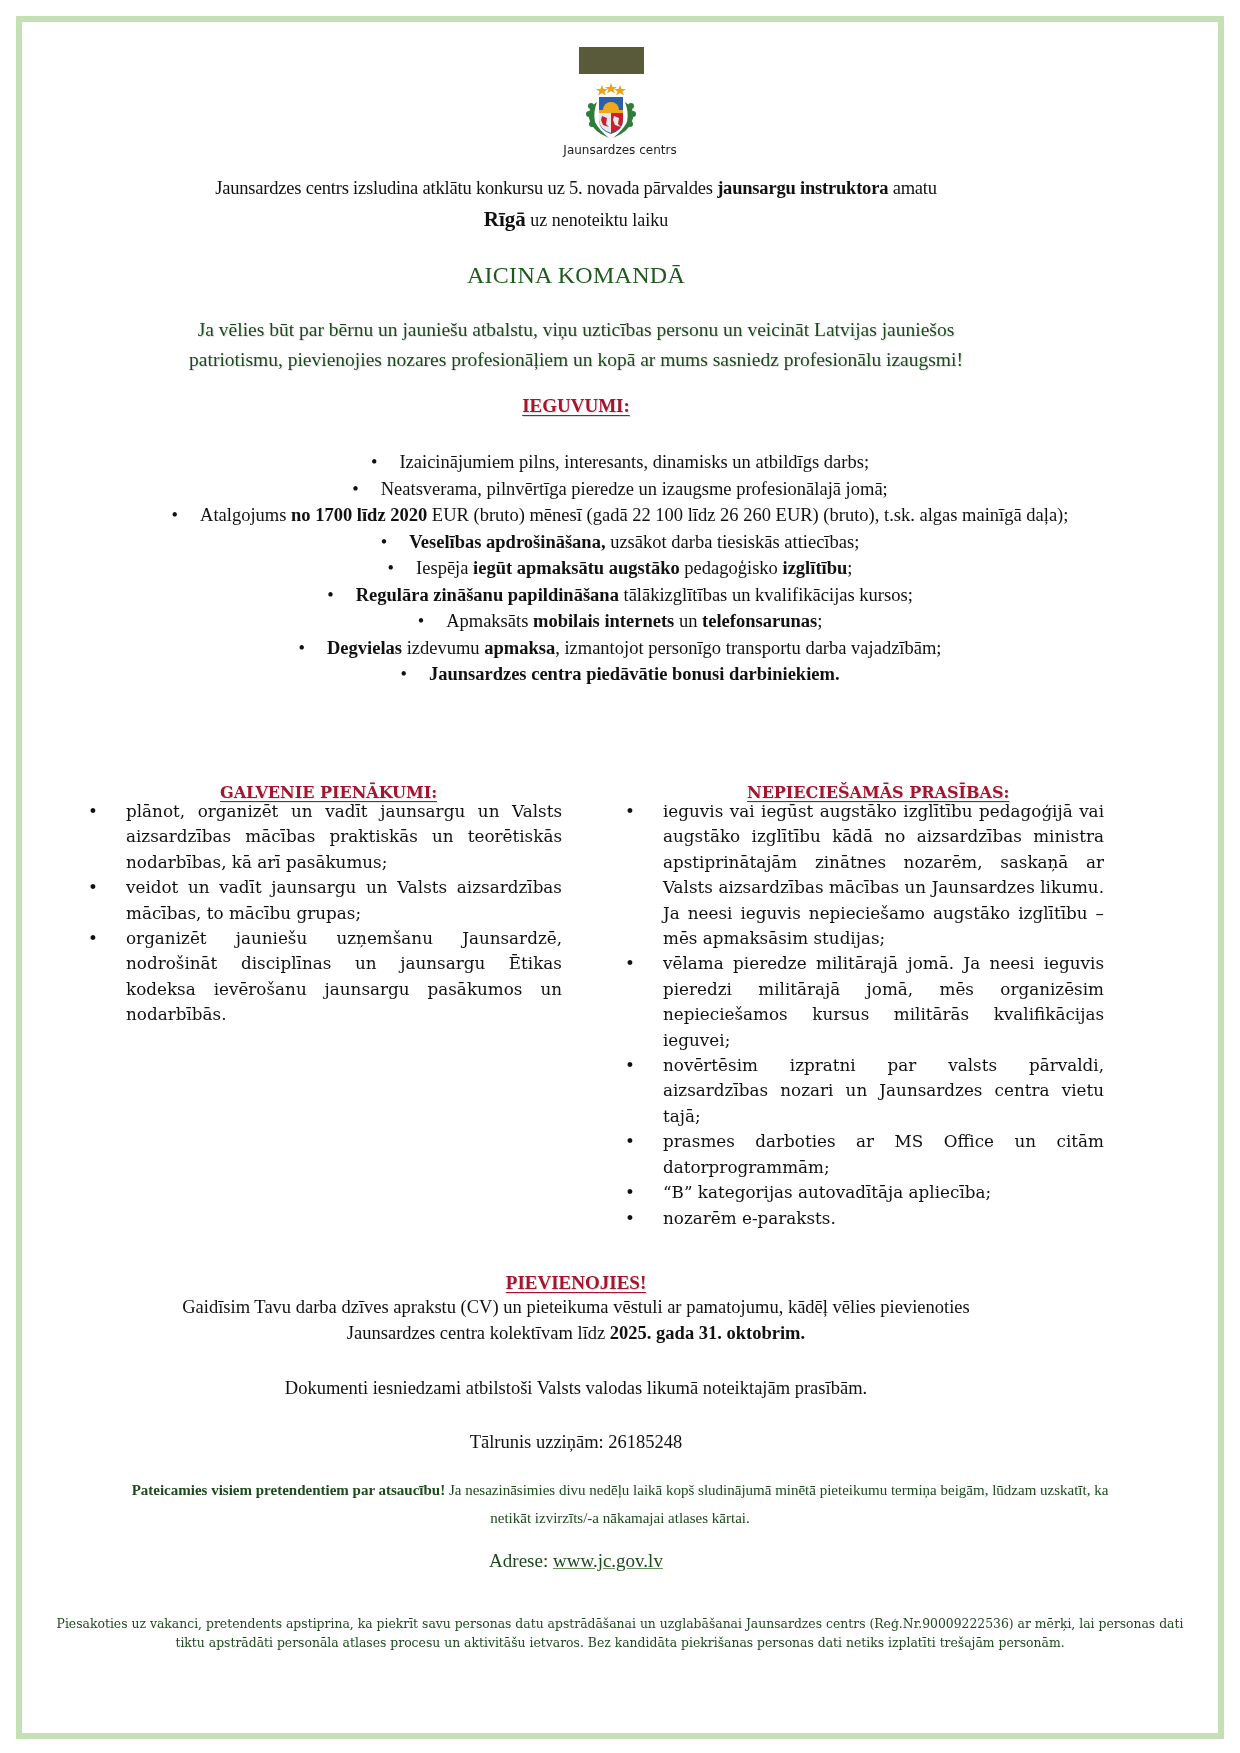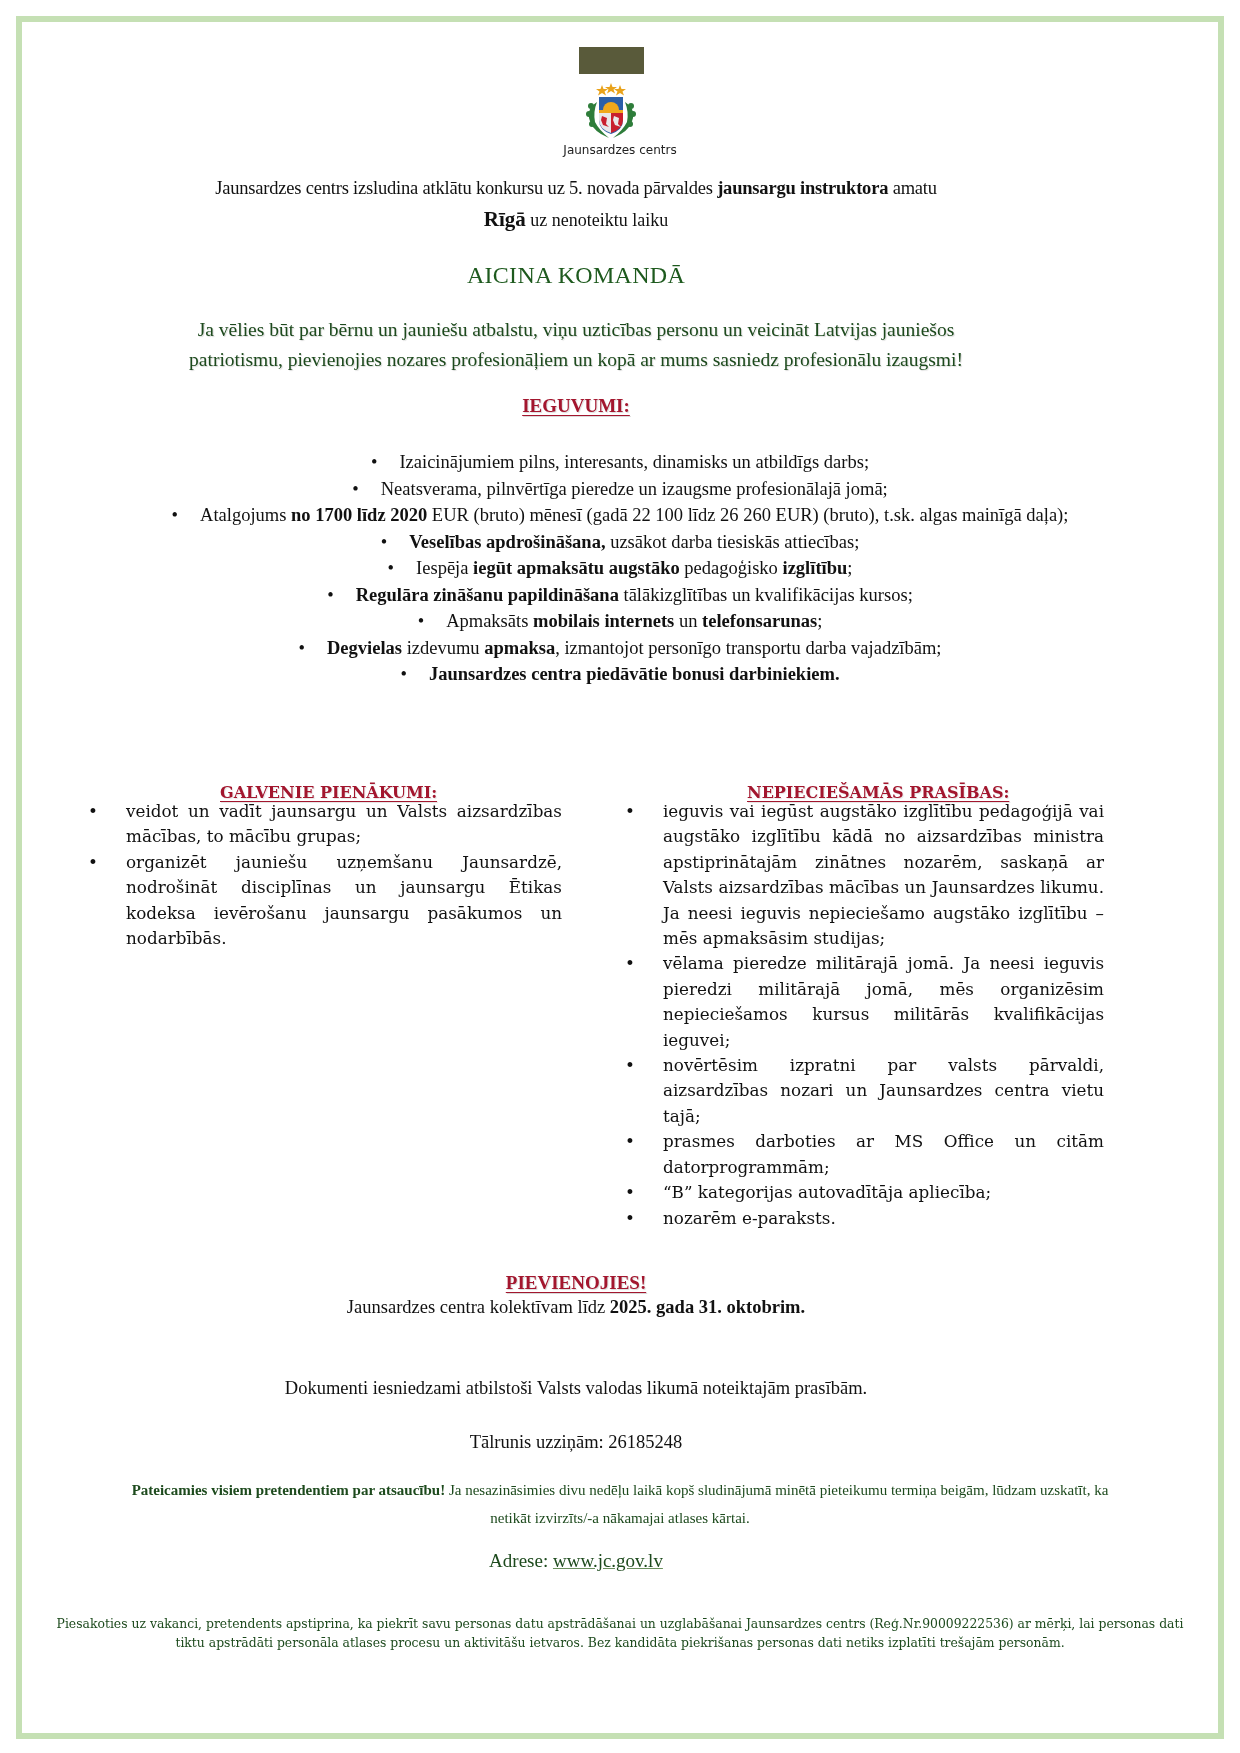--- a/index.html
+++ b/index.html
@@ -88,39 +88,41 @@
     <li><span>Iespēja </span><b>iegūt apmaksātu augstāko</b><span> pedagoģisko </span><b>izglītību</b><span>;</span></li>
     <li><b>Regulāra zināšanu papildināšana</b><span> tālākizglītības un kvalifikācijas kursos;</span></li>
     <li><span>Apmaksāts </span><b>mobilais internets</b><span> un </span><b>telefonsarunas</b><span>;</span></li>
     <li><b>Degvielas</b><span> izdevumu </span><b>apmaksa</b><span>, izmantojot personīgo transportu darba vajadzībām;</span></li>
     <li><b>Jaunsardzes centra piedāvātie bonusi darbiniekiem.</b></li>
   </ul>
 
 <div class="col-h left-h">GALVENIE PIENĀKUMI:</div>
 <div class="col left-col">
     <ul id="duties-list">
+      <li>plānot, organizēt un vadīt jaunsargu un Valsts aizsardzības mācības praktiskās un teorētiskās nodarbības, kā arī pasākumus;</li>
       <li>veidot un vadīt jaunsargu un Valsts aizsardzības mācības, to mācību grupas;</li>
       <li>organizēt jauniešu uzņemšanu Jaunsardzē, nodrošināt disciplīnas un jaunsargu Ētikas kodeksa ievērošanu jaunsargu pasākumos un nodarbībās.</li>
     </ul>
   </div>
 
 <div class="col-h right-h">NEPIECIEŠAMĀS PRASĪBAS:</div>
 <div class="col right-col">
     <ul id="req-list">
       <li>ieguvis vai iegūst augstāko izglītību pedagoģijā vai augstāko izglītību kādā no aizsardzības ministra apstiprinātajām zinātnes nozarēm, saskaņā ar Valsts aizsardzības mācības un Jaunsardzes likumu. Ja neesi ieguvis nepieciešamo augstāko izglītību – mēs apmaksāsim studijas;</li>
       <li>vēlama pieredze militārajā jomā. Ja neesi ieguvis pieredzi militārajā jomā, mēs organizēsim nepieciešamos kursus militārās kvalifikācijas ieguvei;</li>
       <li>novērtēsim izpratni par valsts pārvaldi, aizsardzības nozari un Jaunsardzes centra vietu tajā;</li>
       <li>prasmes darboties ar MS Office un citām datorprogrammām;</li>
       <li>“B” kategorijas autovadītāja apliecība;</li>
       <li>nozarēm e-paraksts.</li>
     </ul>
   </div>
 
 <div class="c red-h join-h">PIEVIENOJIES!</div>
 <div class="c join-p">
+  <div>Gaidīsim Tavu darba dzīves aprakstu (CV) un pieteikuma vēstuli ar pamatojumu, kādēļ vēlies pievienoties</div>
   <div><span>Jaunsardzes centra kolektīvam līdz </span><b>2025. gada 31. oktobrim.</b></div>
 </div>
 
 <div class="c docs">Dokumenti iesniedzami atbilstoši Valsts valodas likumā noteiktajām prasībām.</div>
 
 <div class="c tel"><span>Tālrunis uzziņām: </span><span>26185248</span></div>
 
 <div class="c thanks" style="left:110px;width:1020px;"><b>Pateicamies visiem pretendentiem par atsaucību!</b><span> Ja nesazināsimies divu nedēļu laikā kopš sludinājumā minētā pieteikumu termiņa beigām, lūdzam uzskatīt, ka netikāt izvirzīts/-a nākamajai atlases kārtai.</span></div>
 
 <div class="c addr"><span>Adrese: </span><a>www.jc.gov.lv</a></div>

